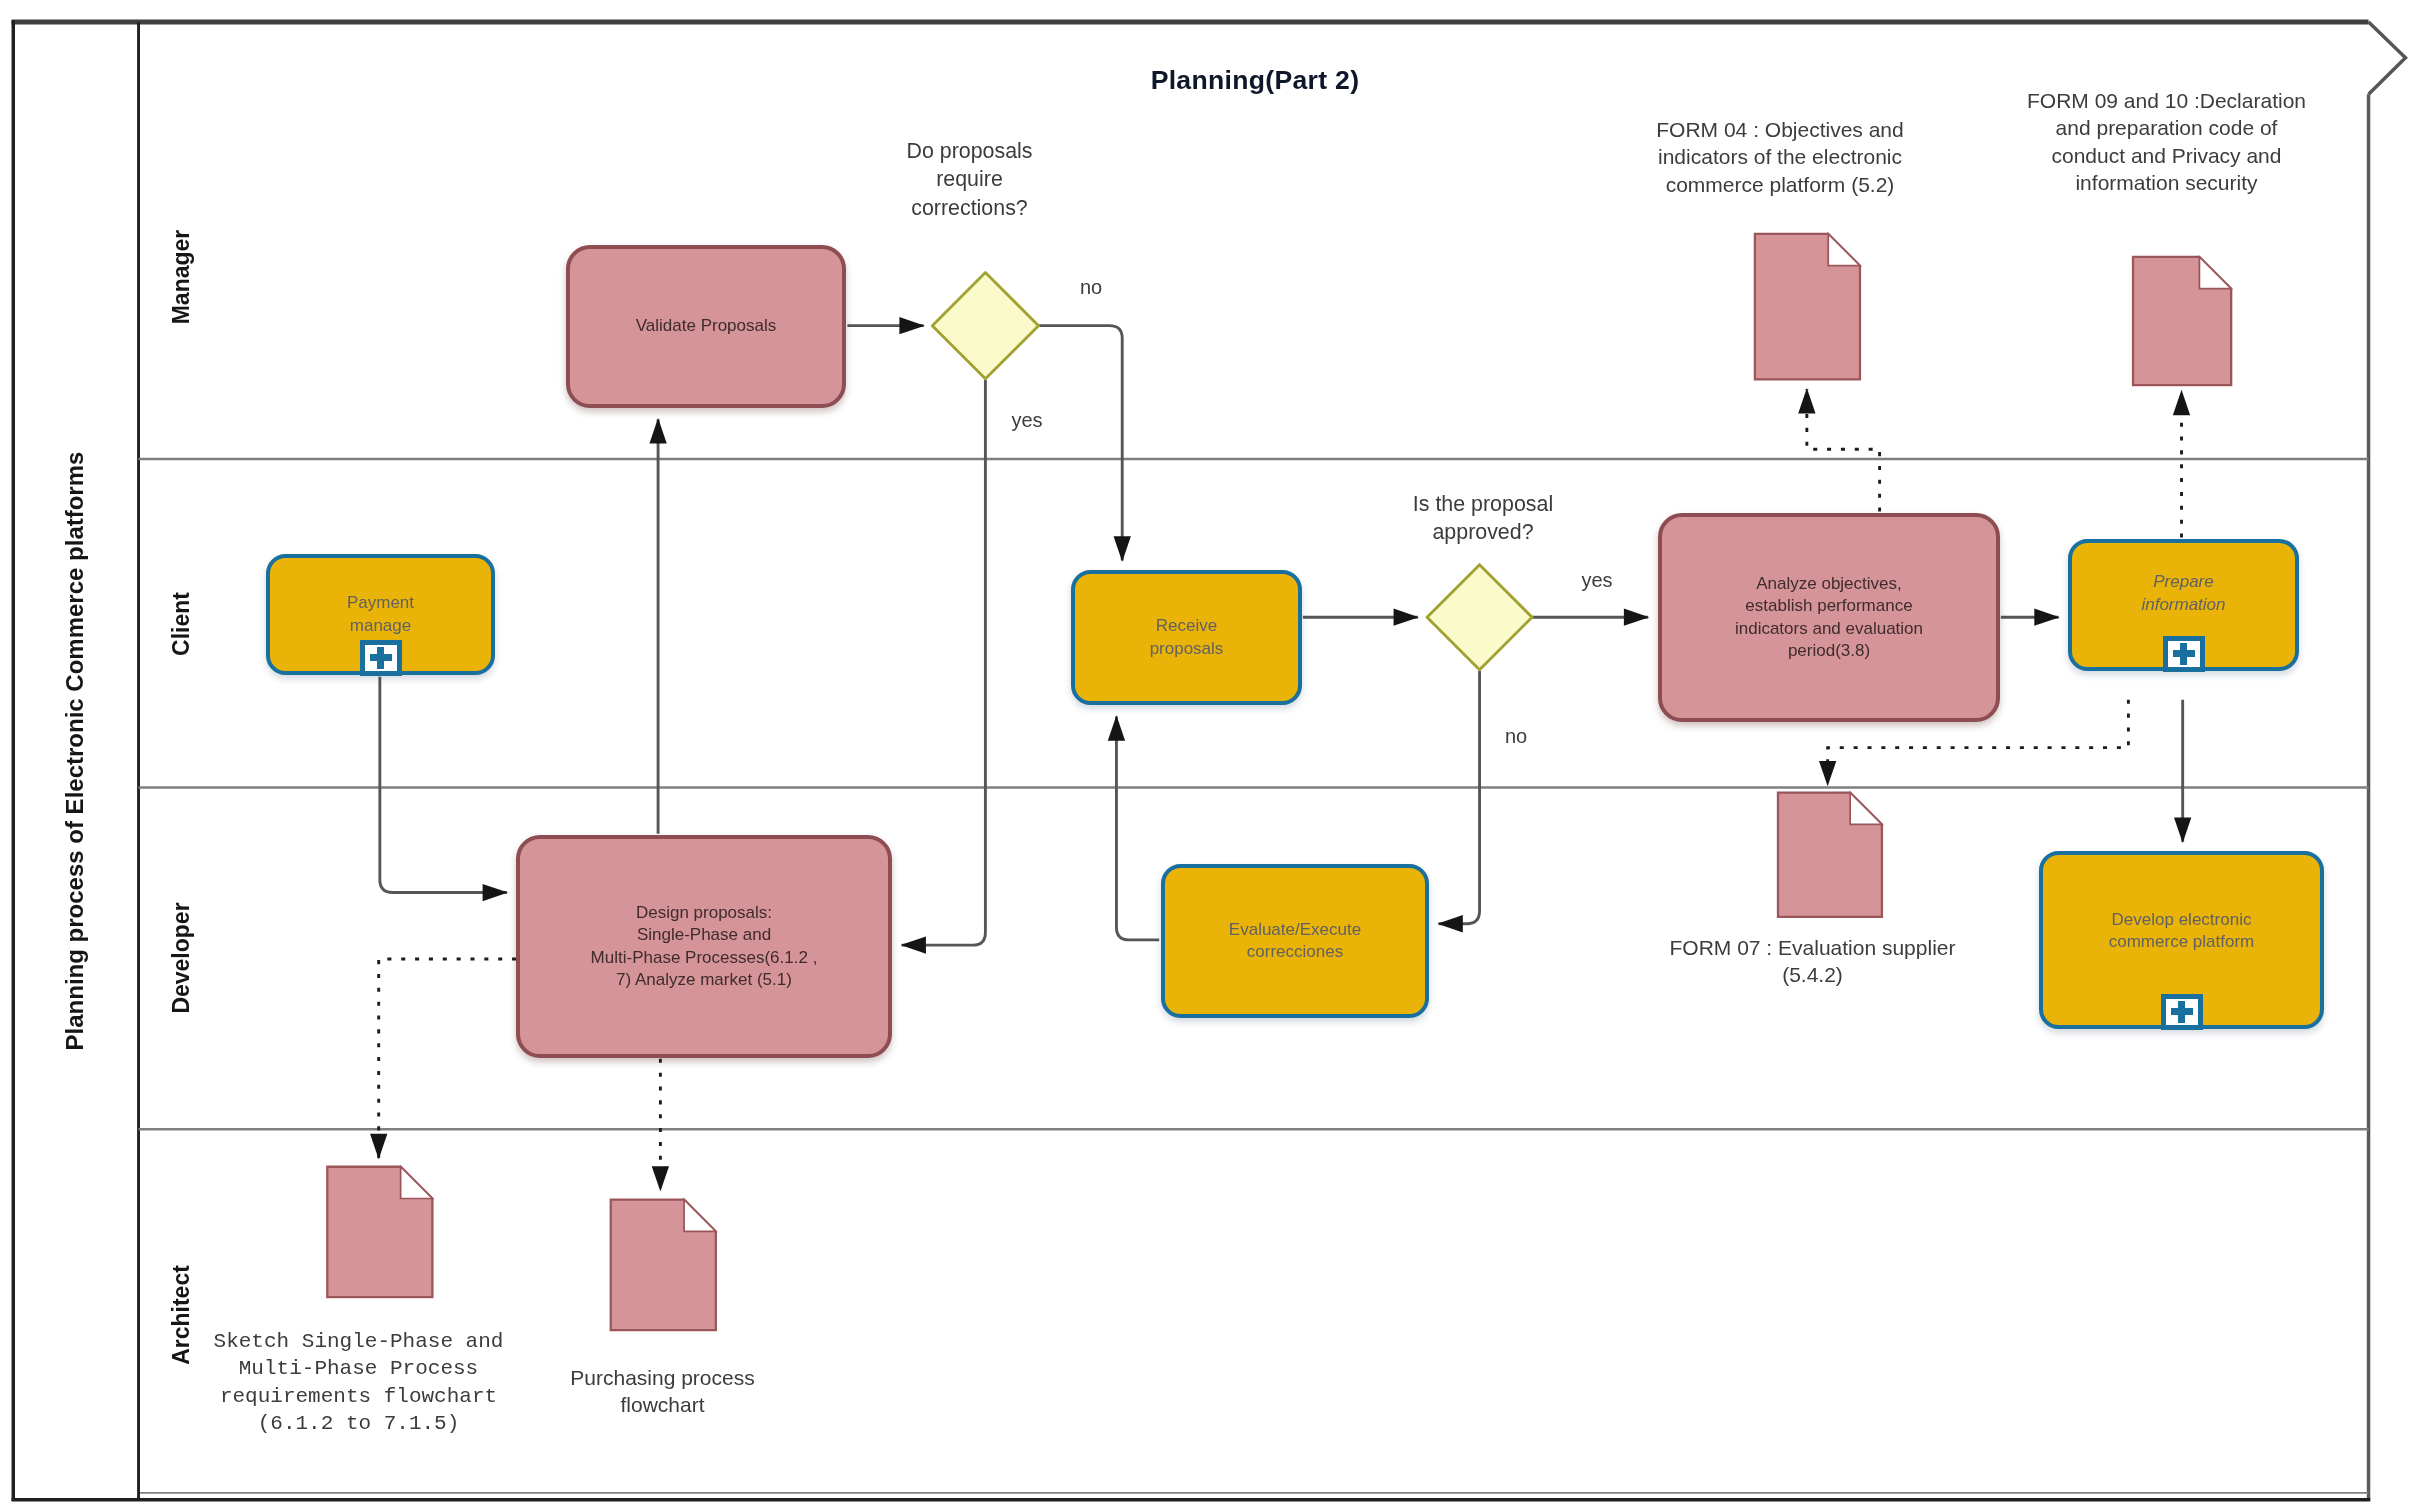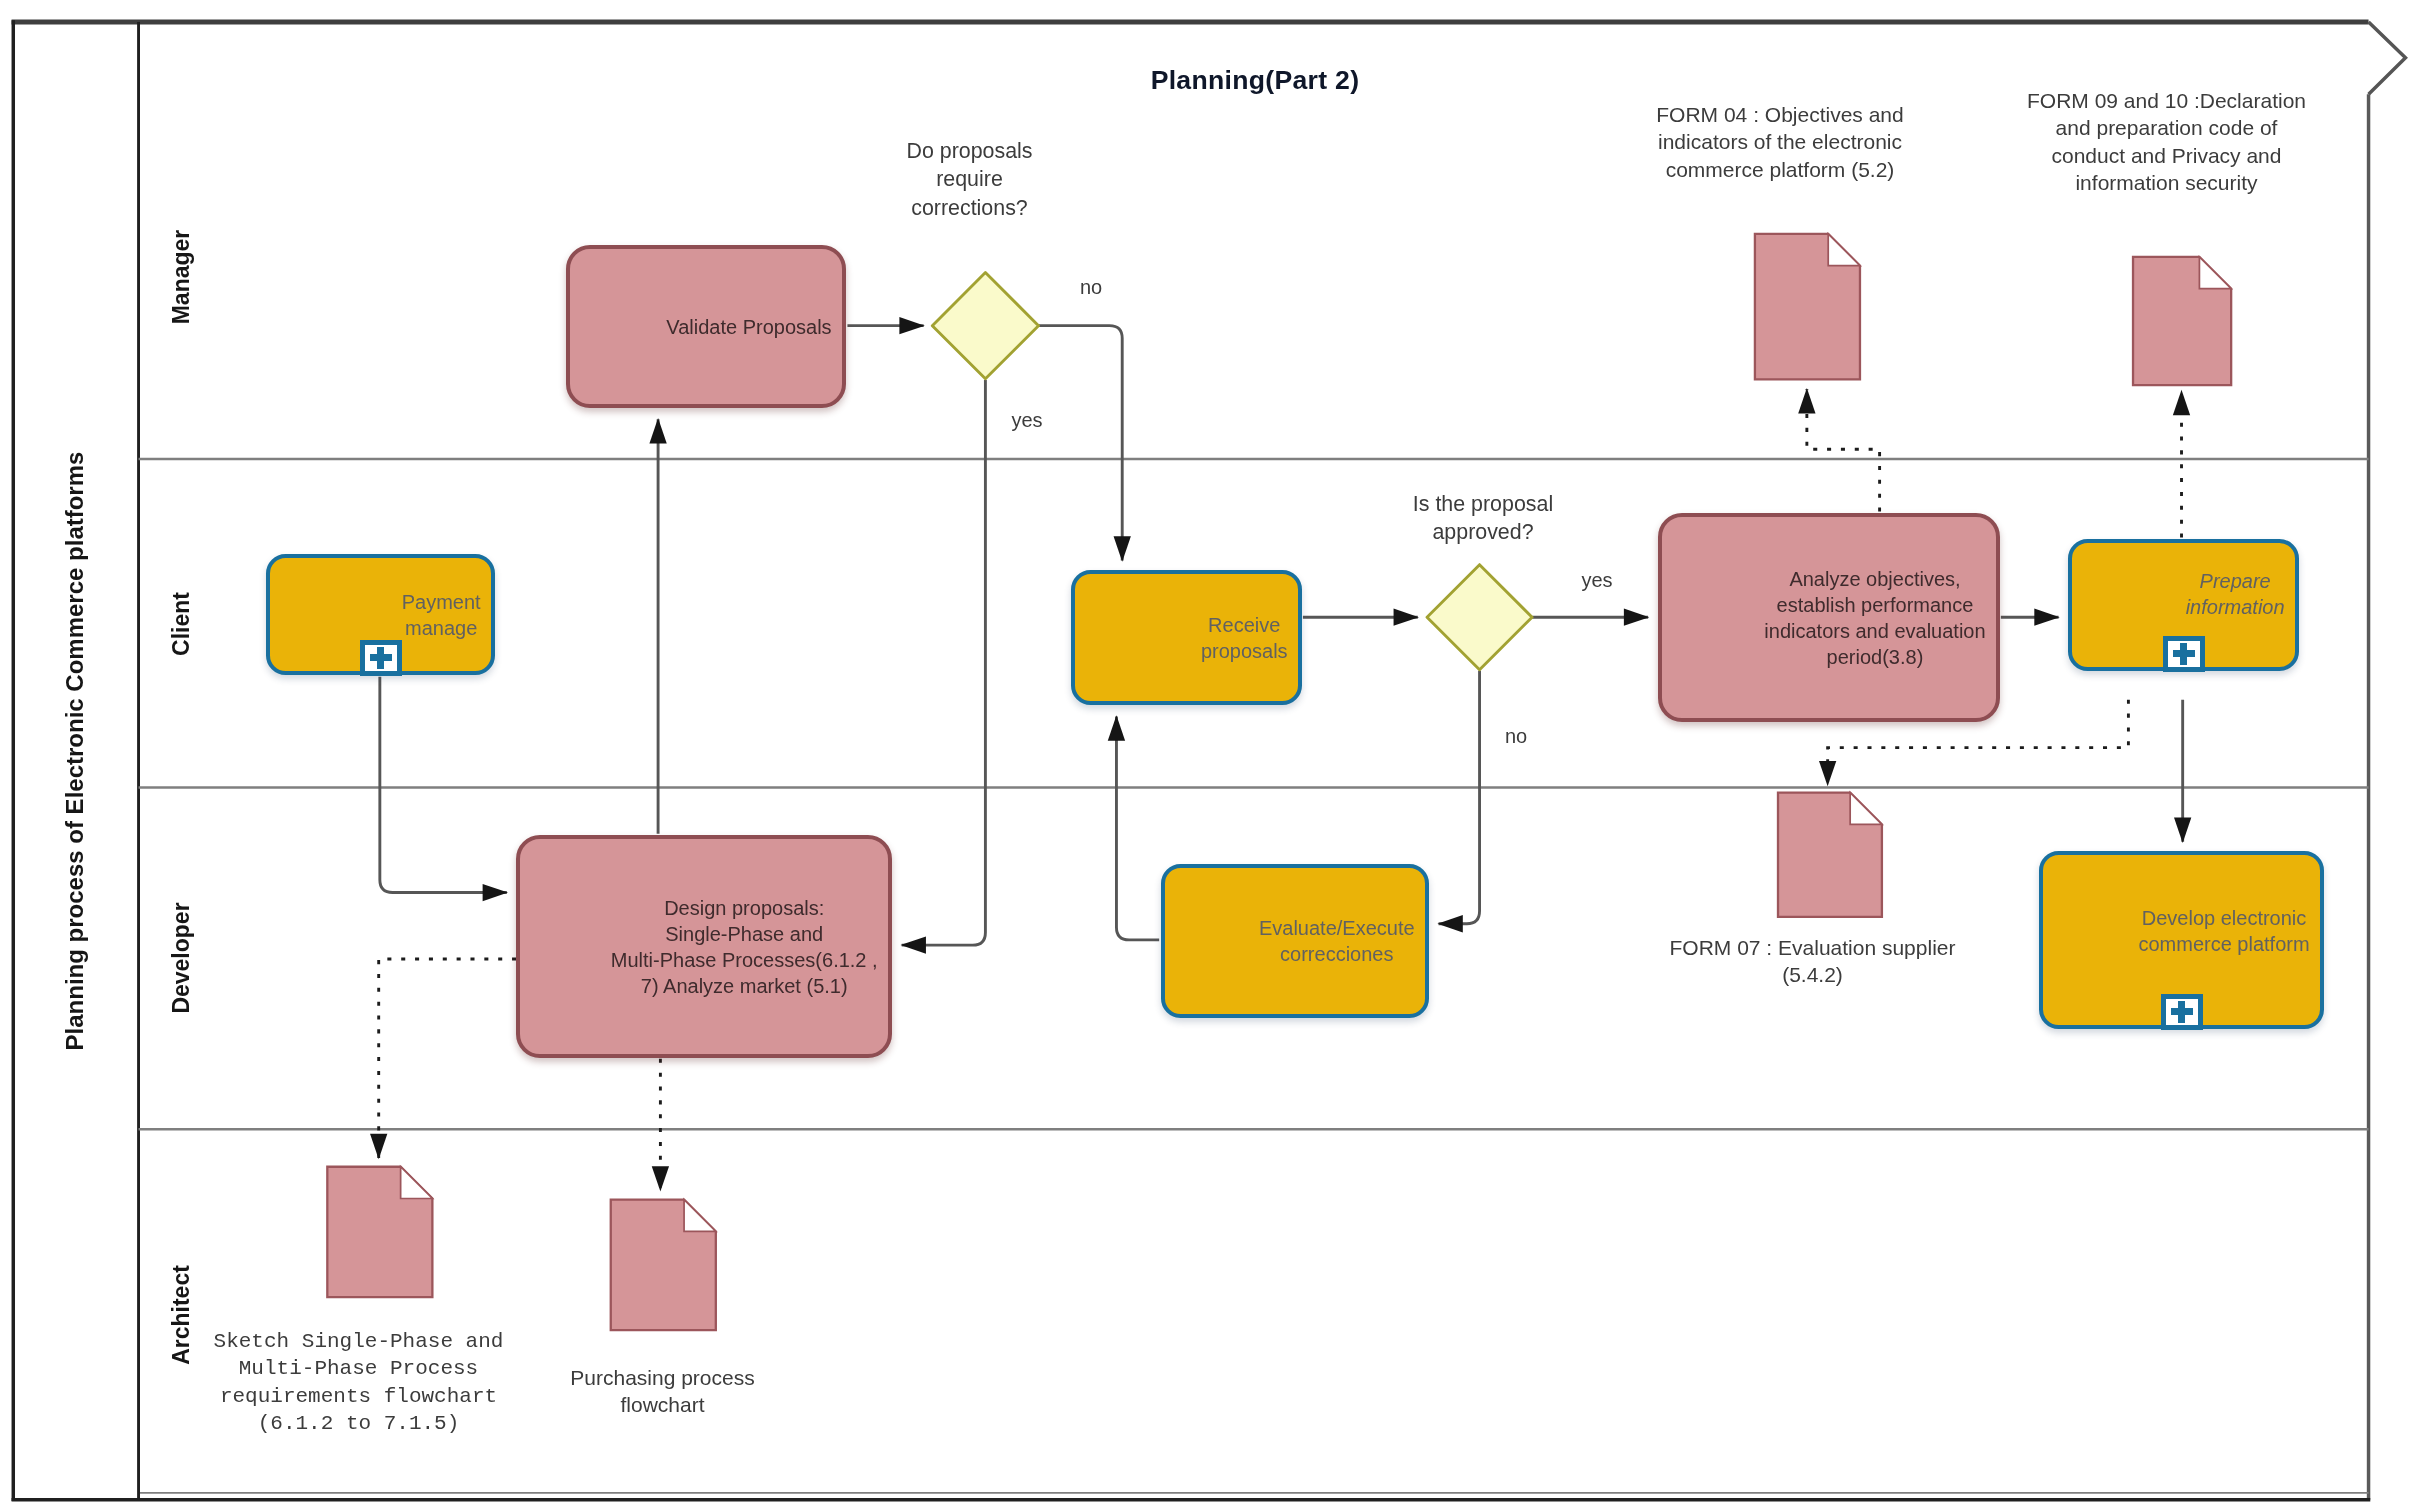--- a/index.html
+++ b/index.html
@@ -21,23 +21,23 @@
     font-size:26.6px;font-weight:bold;color:#0f172a;letter-spacing:0.3px;
   }
   .pool-label,.lane-label{
     font-weight:bold;color:#161616;white-space:nowrap;
     transform:translate(-50%,-50%) rotate(-90deg);
   }
   .pool-label{font-size:24px;}
   .lane-label{font-size:23px;}
   .task{
     position:absolute;box-sizing:border-box;
-    display:flex;align-items:center;justify-content:flex-end;
+    display:flex;align-items:center;justify-content:center;
     text-align:center;border-radius:24px;
-    font-size:20px;line-height:1.3;
+    font-size:17px;line-height:1.3;
   }
   .task .lbl{white-space:pre-line;padding:0 10.4px;}
   .task.red{
     background:#d59598;border:4.6px solid #8e4d52;color:#3f2b2d;
     box-shadow:0 4px 7px rgba(90,35,35,0.28);
   }
   .task.blue{
     background:#eab308;border:4.6px solid #19709f;color:#616161;
     box-shadow:0 4px 7px rgba(35,60,95,0.20);
     border-radius:19.6px;
@@ -190,21 +190,21 @@
 require
 corrections?</div>
   <div class="txt gw-question" style="left:1310px;top:490px;width:346px;">Is the proposal
 approved?</div>
 
   <div class="txt flow-label" style="left:1065px;top:276px;width:52px;">no</div>
   <div class="txt flow-label" style="left:998px;top:409px;width:58px;">yes</div>
   <div class="txt flow-label" style="left:1568px;top:569px;width:58px;">yes</div>
   <div class="txt flow-label" style="left:1490px;top:725px;width:52px;">no</div>
 
-  <div class="txt doc-label" style="left:1595px;top:101px;width:370px;">FORM 04 :  Objectives and
+  <div class="txt doc-label" style="left:1595px;top:116px;width:370px;">FORM 04 :  Objectives and
 indicators of the electronic
 commerce platform (5.2)</div>
   <div class="txt doc-label" style="left:1975px;top:87px;width:383px;">FORM 09 and 10 :Declaration
 and preparation code of
 conduct and Privacy and
 information security</div>
   <div class="txt doc-label" style="left:1622px;top:934px;width:381px;">FORM 07 : Evaluation supplier
 (5.4.2)</div>
   <div class="txt doc-label" style="left:191px;top:1328px;width:335px;font-family:Liberation Mono, monospace;">Sketch Single-Phase and
 Multi-Phase Process

